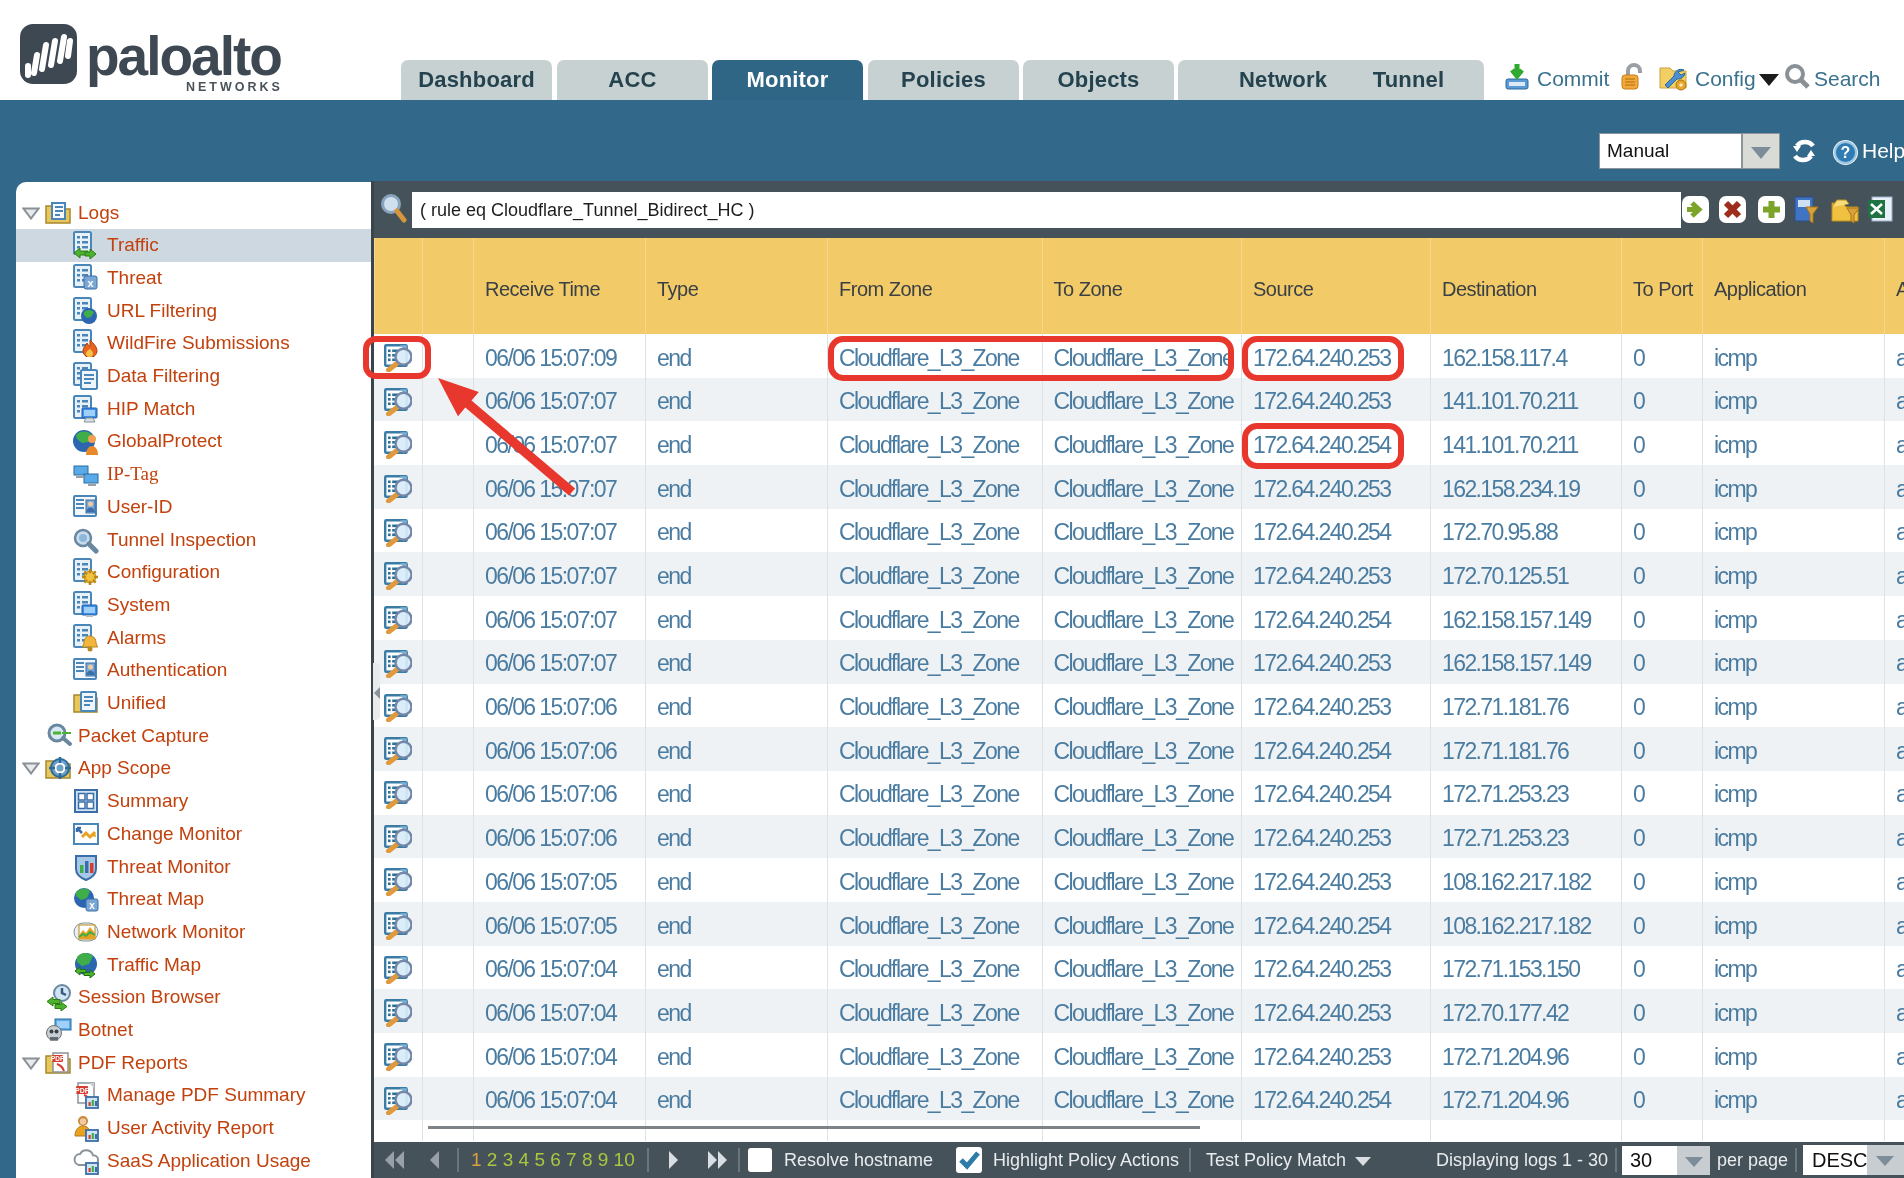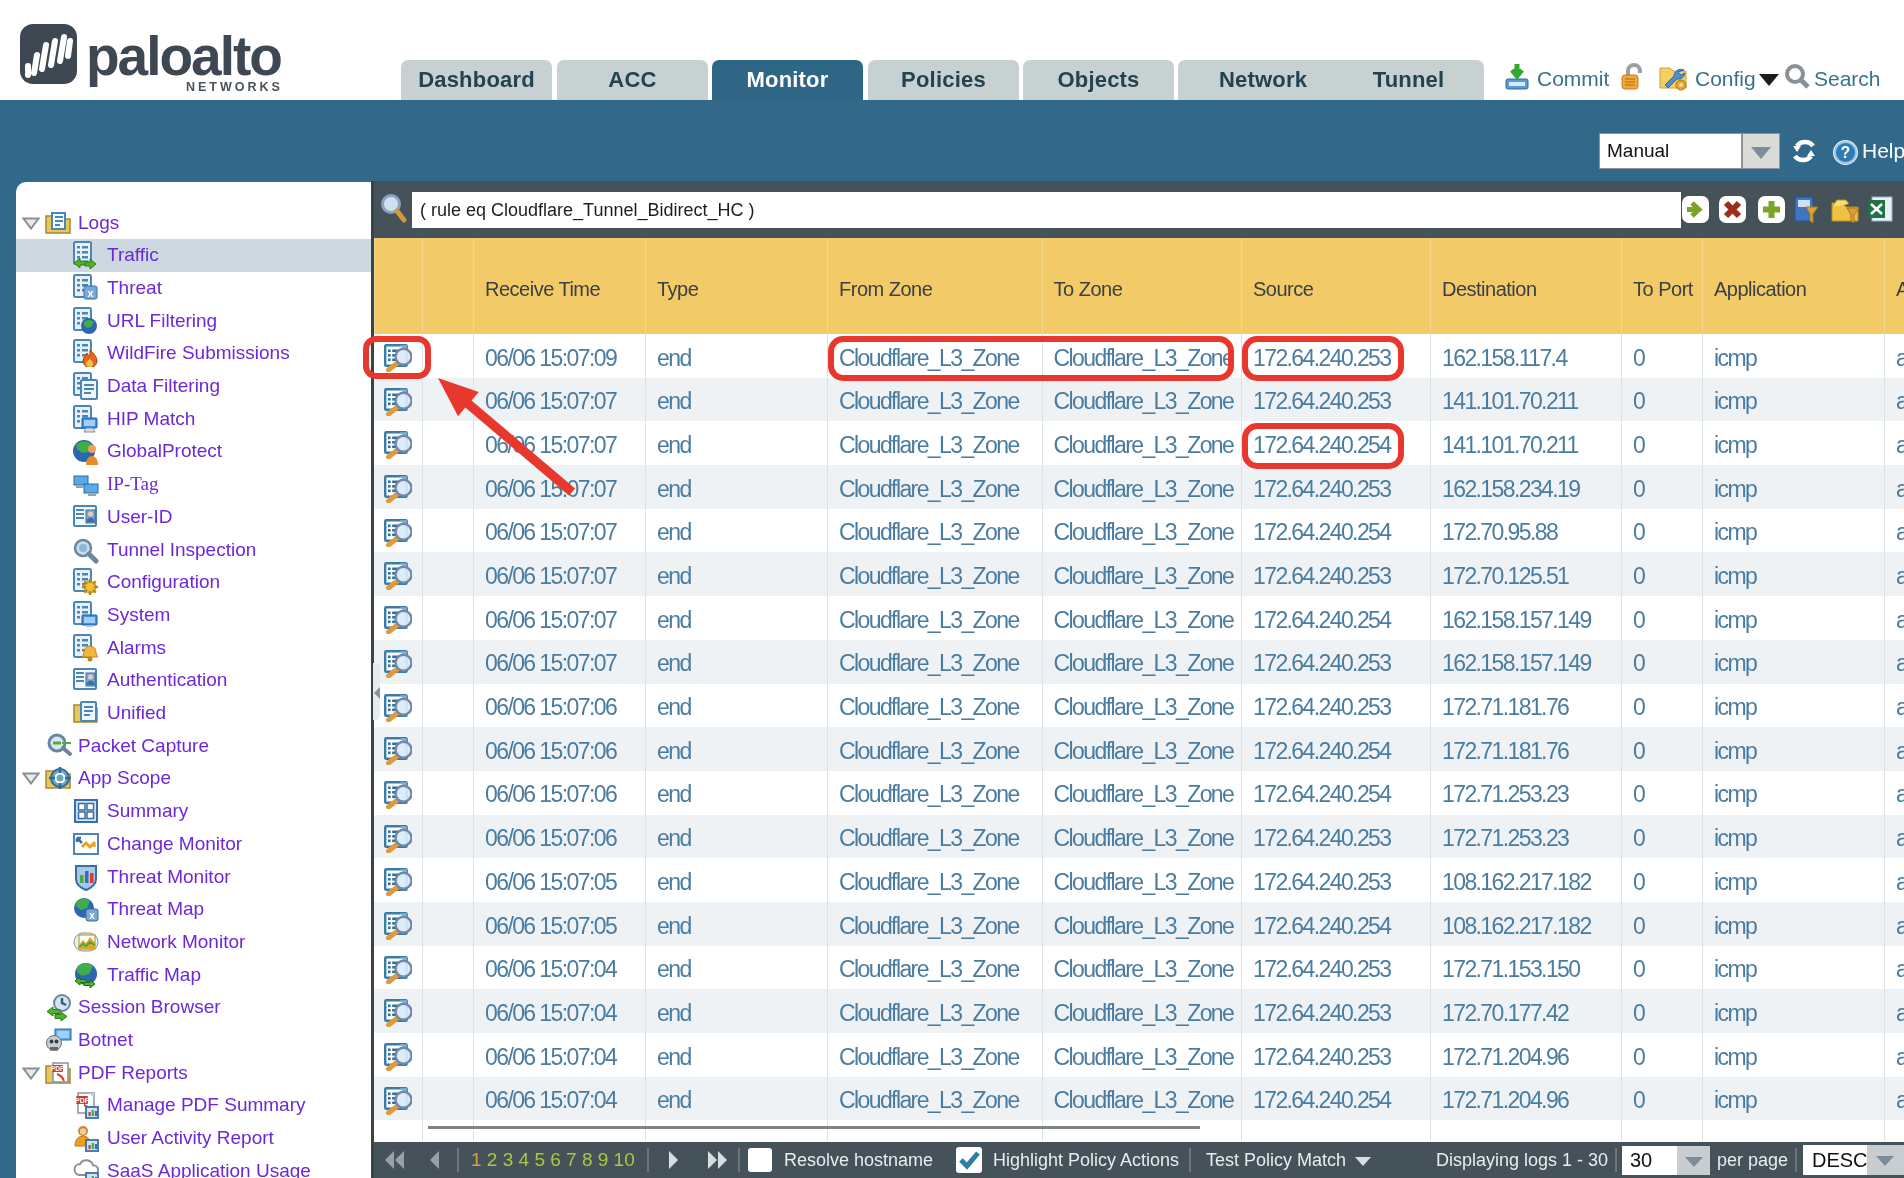--- a/index.html
+++ b/index.html
@@ -8,21 +8,21 @@
 
 #hdr{left:0;top:0;width:1904px;height:100px;background:#ffffff;}
 .tab{top:60px;height:40px;border-radius:7px 7px 0 0;background:#c7d1d2;
   color:#24434f;font-size:22px;font-weight:bold;letter-spacing:0.2px;text-align:center;line-height:40px;}
 .tab.active{background:#2f6585;color:#ffffff;}
 .hlink{color:#39718f;font-size:21px;top:64px;height:30px;line-height:30px;}
 
 #band{left:0;top:100px;width:1904px;height:81px;background:#32688a;}
 
 #sb{left:16px;top:182px;width:355px;height:996px;background:#ffffff;border-radius:10px 0 0 0;}
-.ti{position:absolute;left:0;width:355px;height:32.7px;font-size:19px;color:#6d28d9;margin-top:10px;}
+.ti{position:absolute;left:0;width:355px;height:32.7px;font-size:19px;color:#c2410c;}
 .ti .lbl{position:absolute;top:50%;transform:translateY(-50%);white-space:nowrap;}
 .ti .ic{position:absolute;top:50%;transform:translateY(-50%);}
 .sel{background:#cdd8e1;}
 .tri{position:absolute;left:6px;top:50%;margin-top:-6px;}
 
 #searchstrip{left:373px;top:181px;width:1531px;height:57px;background:#46525a;}
 #sinput{left:412px;top:192px;width:1261px;height:36px;background:#ffffff;
   font-size:18px;color:#1d1d1d;line-height:36px;padding-left:8px;}
 #thead{left:374px;top:238px;width:1530px;height:96px;background:#f2ca67;}
 .hcell{position:absolute;top:0;height:96px;border-left:1px solid #f4d88f;}
@@ -52,21 +52,21 @@
 <line x1="50" y1="18" x2="48" y2="33"></line>
 </g>
 <text x="66" y="52" font-family="Liberation Sans" font-size="55" font-weight="bold" fill="#3e4852" letter-spacing="-2">paloalto</text>
 <text x="166" y="68" font-family="Liberation Sans" font-size="12.5" font-weight="bold" fill="#4a525a" letter-spacing="3">NETWORKS®</text>
 </svg>
 <div class="abs tab" style="left:401px;width:151px;">Dashboard</div>
 <div class="abs tab" style="left:557px;width:151px;">ACC</div>
 <div class="abs tab active" style="left:712px;width:151px;">Monitor</div>
 <div class="abs tab" style="left:868px;width:151px;">Policies</div>
 <div class="abs tab" style="left:1023px;width:151px;">Objects</div>
-<div class="abs tab" style="left:1178px;width:170px;">Network</div>
+<div class="abs tab" style="left:1178px;width:170px;padding-left:20px;">Network</div>
 <div class="abs tab" style="left:1333px;width:151px;">Tunnel</div>
 <svg class="abs" style="left:1504px;top:63px" width="26" height="28" viewBox="0 0 26 28">
 <rect x="2" y="16" width="22" height="10" rx="2" fill="#5b9bd5" stroke="#2d6b9b"></rect>
 <rect x="5" y="19" width="16" height="4" fill="#dbeaf6"></rect>
 <path d="M13 1 v10 M8 7 l5 6 5-6" stroke="#2faa2f" stroke-width="5" fill="none"></path>
 </svg>
 <div class="abs hlink" style="left:1537px;">Commit</div>
 <svg class="abs" style="left:1620px;top:62px" width="26" height="30" viewBox="0 0 26 30">
 <path d="M8 14 v-5 a6 6 0 0 1 12 0 v2" fill="none" stroke="#9aa0a6" stroke-width="4"></path>
 <rect x="2" y="13" width="16" height="14" rx="3" fill="#f2a93c" stroke="#c67f18"></rect>

